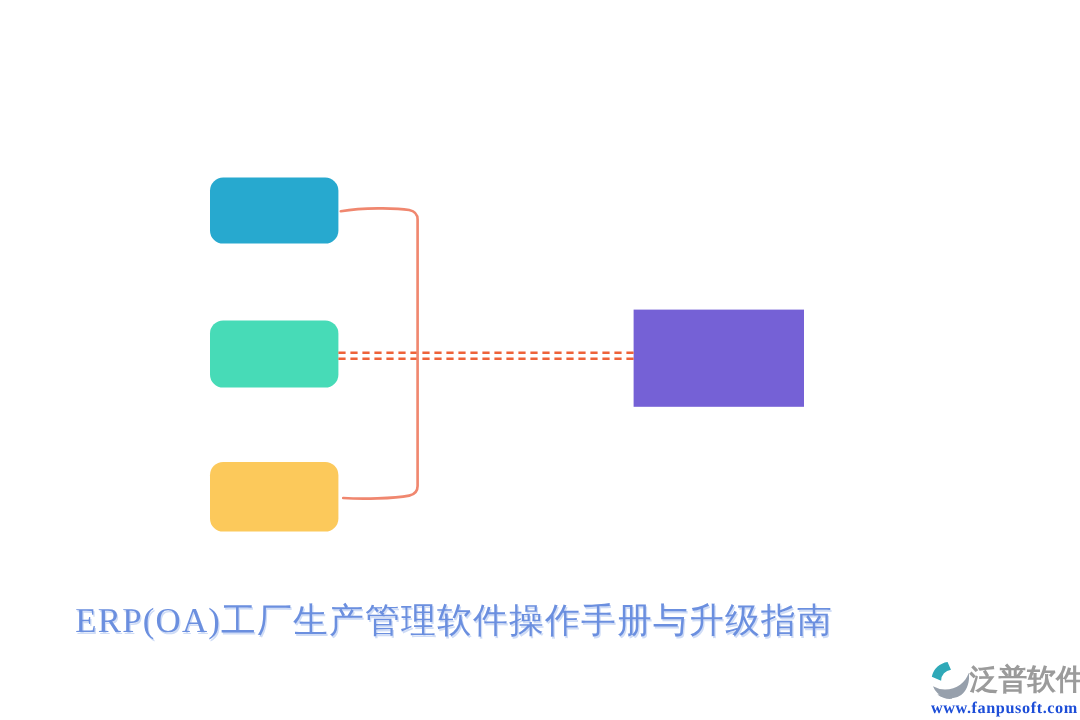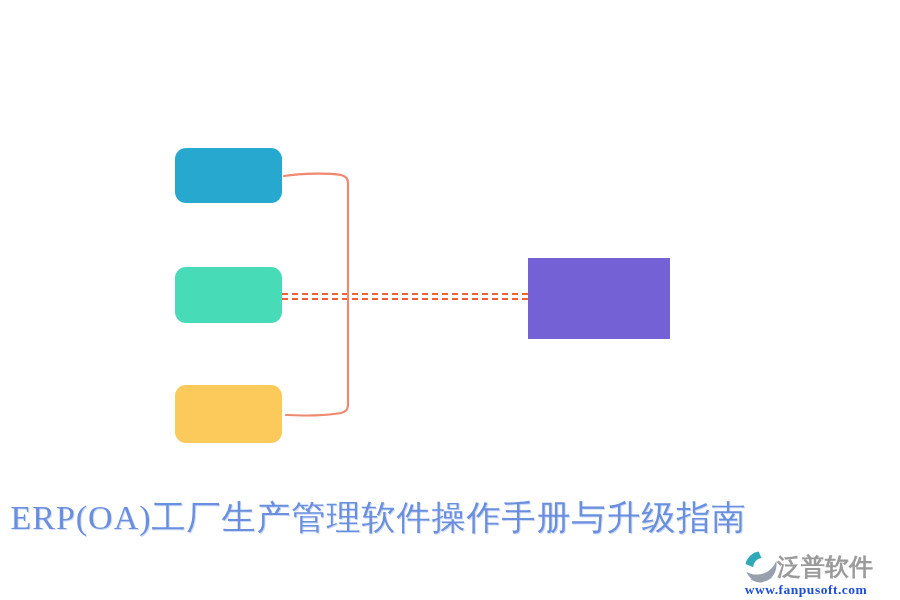--- a/index.html
+++ b/index.html
@@ -14,25 +14,25 @@
   .node-result{left:528px;top:258px;width:142px;height:81px;border-radius:0;}
   .bracket-svg{position:absolute;left:280px;top:165px;width:76px;height:260px;overflow:visible;}
   .dashline{
     position:absolute;left:282px;top:293px;width:246px;height:7px;
     border-top:2px dashed #ee6239;border-bottom:2px dashed #ee6239;
     box-sizing:border-box;
   }
   .title{
     position:absolute;left:0;top:501px;width:757px;text-align:center;
     font-family:"Liberation Serif","DejaVu Serif",serif;
-    font-size:34px;line-height:34px;letter-spacing:1px;
+    font-size:29px;line-height:34px;letter-spacing:1px;
     text-shadow:1px 1px 0 #cfdcf6;
     white-space:nowrap;
   }
-  .watermark{position:absolute;left:744px;top:550px;width:124px;}
+  .watermark{position:absolute;left:775px;top:550px;width:124px;}
   .wm-row{display:flex;align-items:center;height:34px;}
   .wm-logo{width:34px;height:34px;flex:0 0 34px;}
   .wm-brand{
     font-size:24px;font-weight:bold;letter-spacing:0px;line-height:34px;
     font-family:"Liberation Serif","DejaVu Serif",serif;
     white-space:nowrap;margin-left:-1px;
   }
   .wm-url{
     font-size:13.5px;font-weight:bold;line-height:14px;margin-top:-1px;
     font-family:"Liberation Serif","DejaVu Serif",serif;

